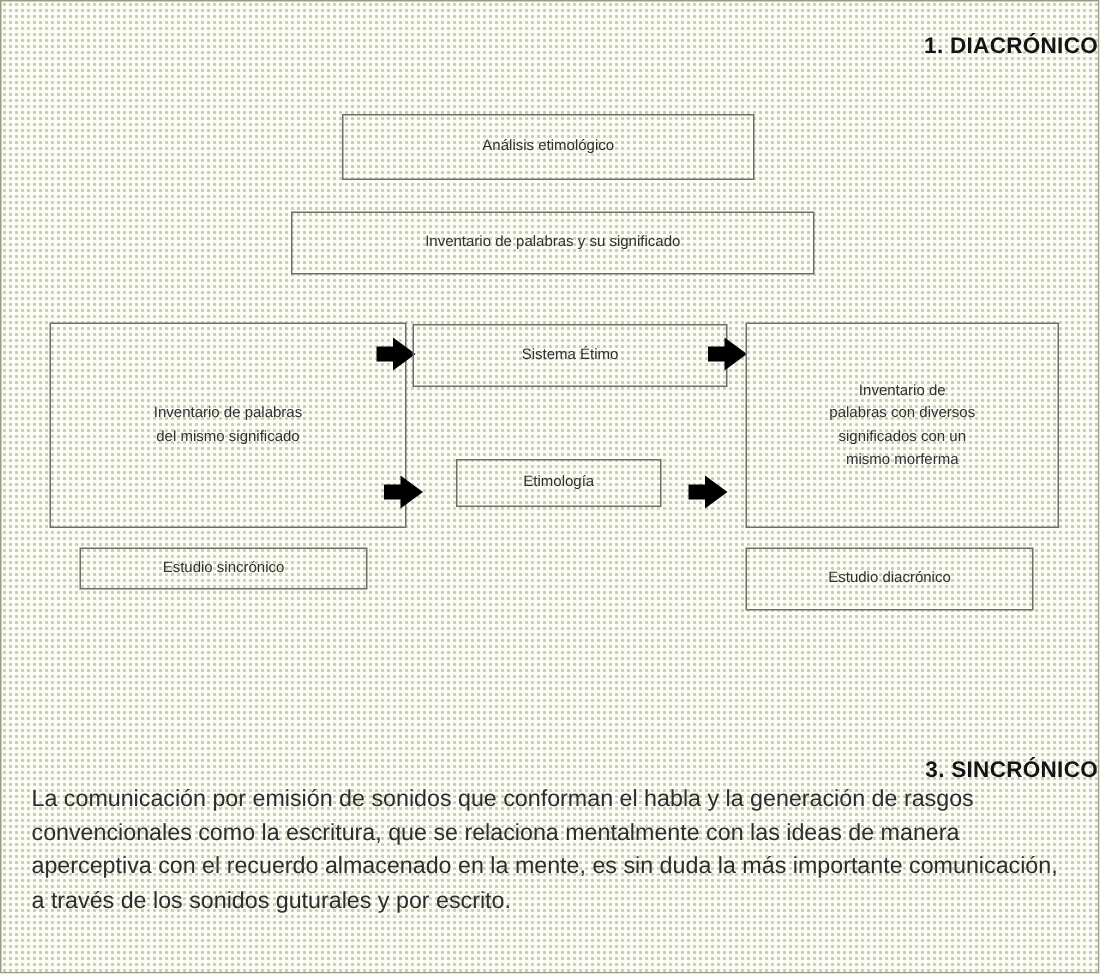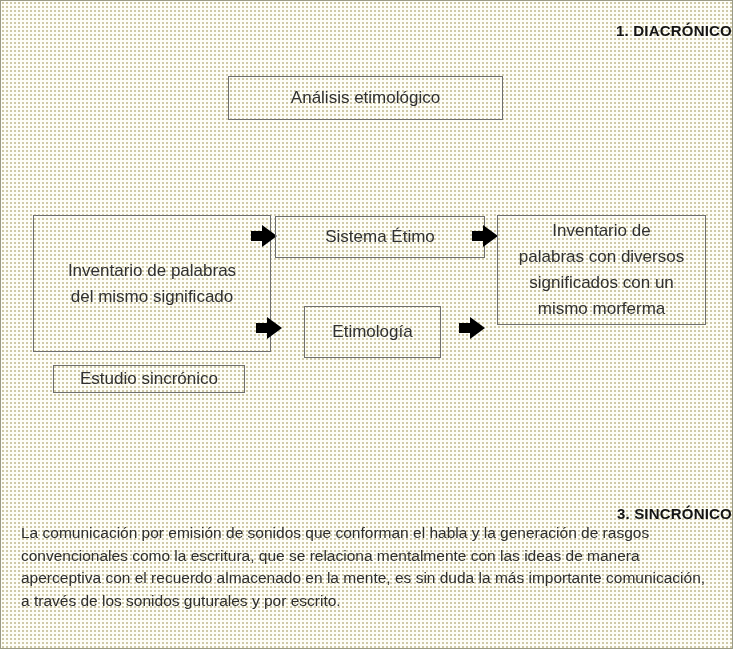--- a/index.html
+++ b/index.html
@@ -39,21 +39,21 @@
 
   .box {
     position: absolute;
     box-sizing: border-box;
     border: 1px solid #6e6e6e;
     background: transparent;
     display: flex;
     align-items: center;
     justify-content: center;
     text-align: center;
-    font-size: 17px;
+    font-size: 10px;
     color: #303030;
     line-height: 1.52;
     padding: 12px 6px;
   }
 
   .box .lbl {
     display: block;
     width: 100%;
     white-space: pre-line;
   }
@@ -95,20 +95,23 @@
 <body>
 
 <div id="canvas">
 
   <div class="heading" style="top:21px;">1. DIACRÓNICO</div>
 
   <div class="box" style="left:227px; top:75px; width:275px; height:44px;">
     <span class="lbl">Análisis etimológico</span>
   </div>
 
+  <div class="box" style="left:193px; top:140px; width:349px; height:42px;">
+    <span class="lbl">Inventario de palabras y su significado</span>
+  </div>
 
   <div class="box" style="left:32px; top:214px; width:238px; height:137px;">
     <span class="lbl">Inventario de palabras
 del mismo significado</span>
   </div>
 
   <div class="arrow" style="left:250px; top:224px;">
     <span class="shaft"></span>
     <span class="head"></span>
   </div>
@@ -120,39 +123,42 @@
   <div class="arrow" style="left:471px; top:224px;">
     <span class="shaft"></span>
     <span class="head"></span>
   </div>
 
   <div class="arrow" style="left:255px; top:316px;">
     <span class="shaft"></span>
     <span class="head"></span>
   </div>
 
-  <div class="box" style="left:303px; top:305px; width:137px; height:52px;">
+  <div class="box" style="left:303px; top:305px; width:137px; height:32px;">
     <span class="lbl">Etimología</span>
   </div>
 
   <div class="arrow" style="left:458px; top:316px;">
     <span class="shaft"></span>
     <span class="head"></span>
   </div>
 
-  <div class="box" style="left:496px; top:214px; width:209px; height:110px;">
+  <div class="box" style="left:496px; top:214px; width:209px; height:137px;">
     <span class="lbl">Inventario de
 palabras con diversos
 significados con un
 mismo morferma</span>
   </div>
 
   <div class="box" style="left:52px; top:364px; width:192px; height:28px;">
     <span class="lbl">Estudio sincrónico</span>
   </div>
 
+  <div class="box" style="left:496px; top:364px; width:192px; height:42px;">
+    <span class="lbl">Estudio diacrónico</span>
+  </div>
 
 
   <div class="heading" style="top:504px;">3. SINCRÓNICO</div>
 
   <div class="paragraph" style="left:20px; top:521px; width:697px;">La comunicación por emisión de sonidos que conforman el habla y la generación de rasgos convencionales como la escritura, que se relaciona mentalmente con las ideas de manera aperceptiva con el recuerdo almacenado en la mente, es sin duda la más importante comunicación, a través de los sonidos guturales y por escrito.</div>
 
 </div>
 
 </body></html>

